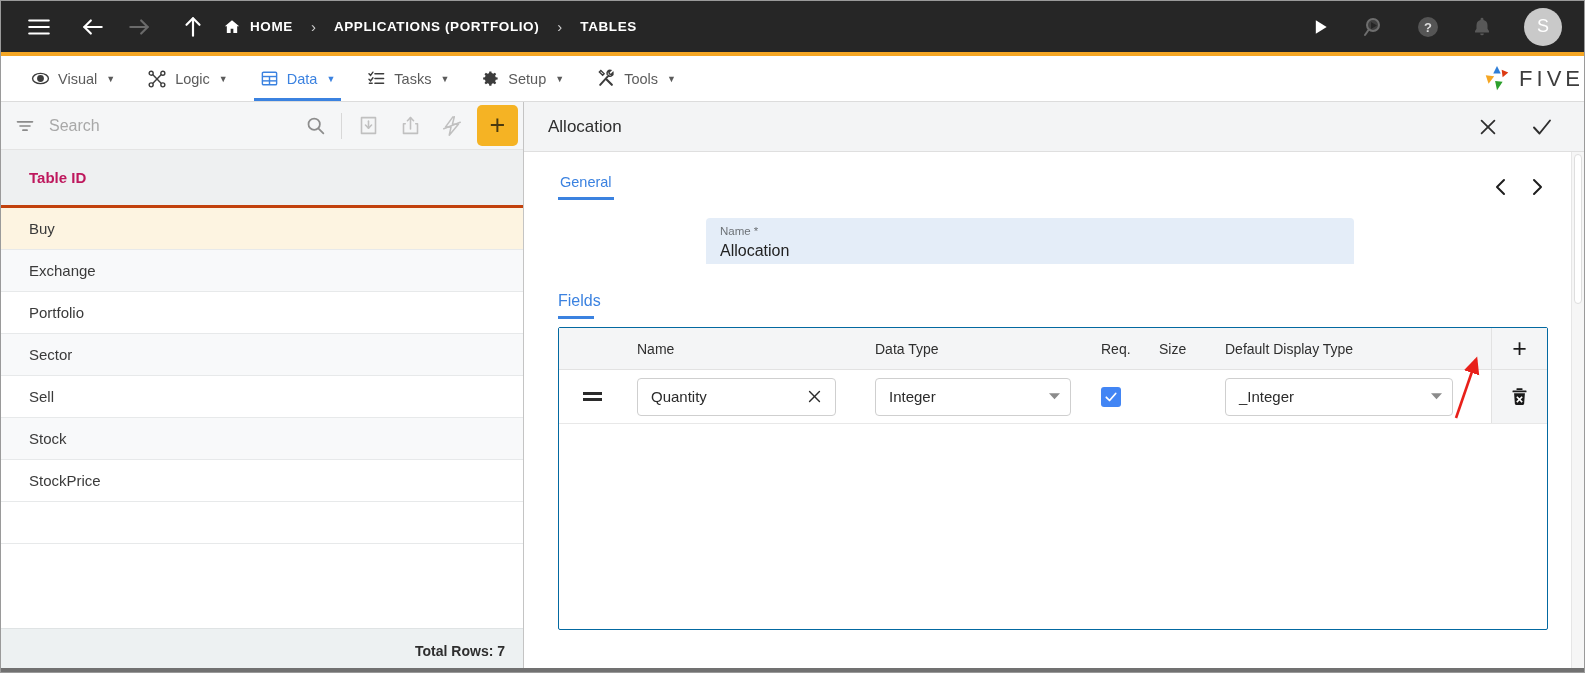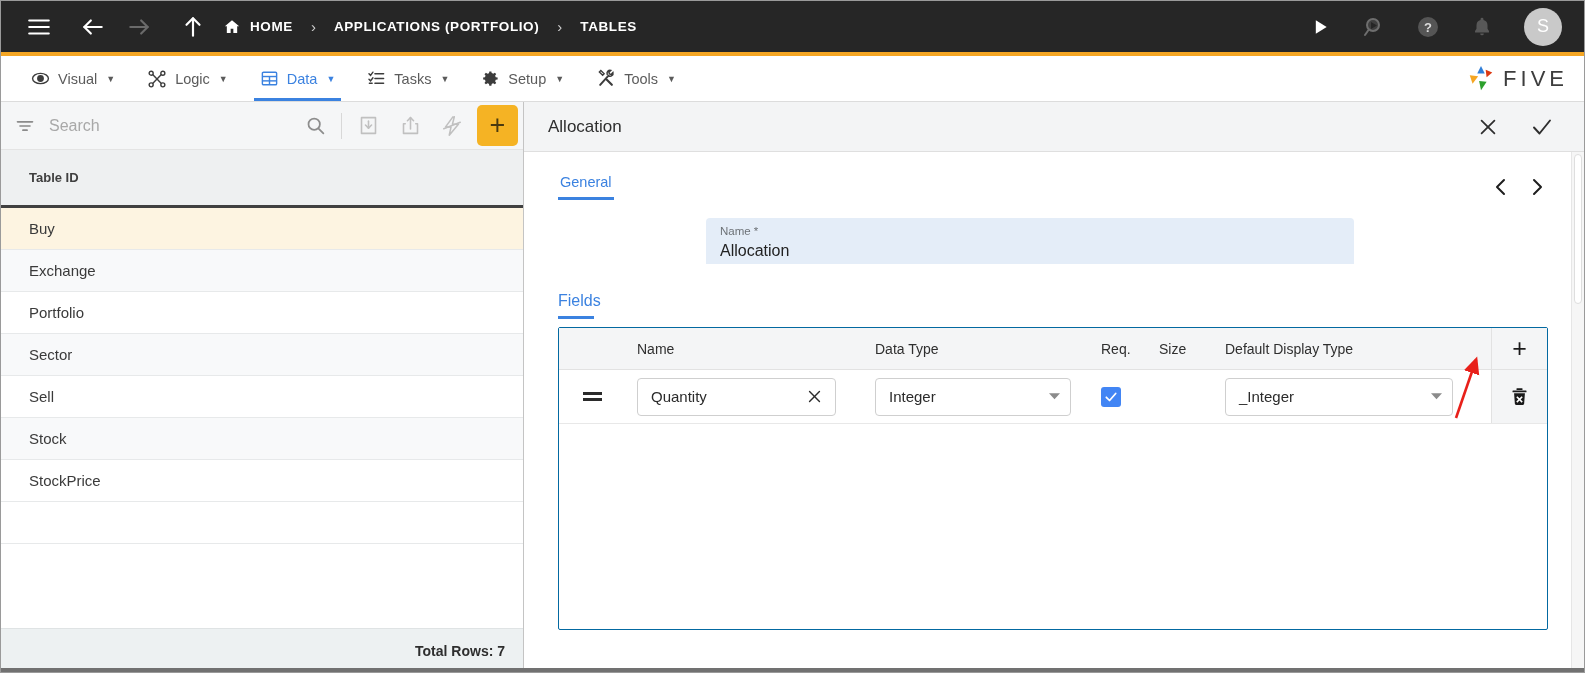--- a/index.html
+++ b/index.html
@@ -67,21 +67,21 @@
   .menu-item .caret { font-size: 9px; margin-left: 1px; }
   .menu-item.active { color: #3b82e0; }
   .menu-item.active::after {
     content: ""; position: absolute; left: 10px; right: 10px; bottom: 0;
     height: 3px; background: #3b82e0;
   }
   .menu-item svg { display: block; }
   .menu-spacer { flex: 1 1 auto; }
   .brand {
     display: flex; align-items: center; gap: 7px;
-    padding-right: 16px; align-self: center;
+    align-self: center;
   }
   .brand-text {
     font-size: 22px; letter-spacing: 4px; color: #3d3d3d; font-weight: 400;
   }
 
   
   .body { flex: 1 1 auto; display: flex; min-height: 0; background: #fff; }
 
   
   .leftpane {
@@ -114,22 +114,22 @@
     background: #F5B324; color: #4a3a10;
     display: flex; align-items: center; justify-content: center;
     font-size: 27px; line-height: 1; font-weight: 300; margin-left: 4px;
     flex: 0 0 auto;
   }
 
   .list-head {
     height: 58px; flex: 0 0 58px;
     background: #eef0f1;
     display: flex; align-items: center; padding-left: 28px;
-    font-size: 13px; font-weight: 700; color: #404040;
-    border-bottom: 3px solid #404040;
+    font-size: 15px; font-weight: 700; color: #be185d;
+    border-bottom: 3px solid #c2410c;
   }
   .rows { flex: 1 1 auto; overflow: hidden; }
   .row {
     height: 42px; display: flex; align-items: center;
     padding-left: 28px; font-size: 15px; color: #3a3a3a;
     border-bottom: 1px solid #e7e9ea; background: #ffffff;
   }
   .row.alt { background: #f8f9fa; }
   .row.sel { background: #FDF4E1; }
   .row.empty { }

